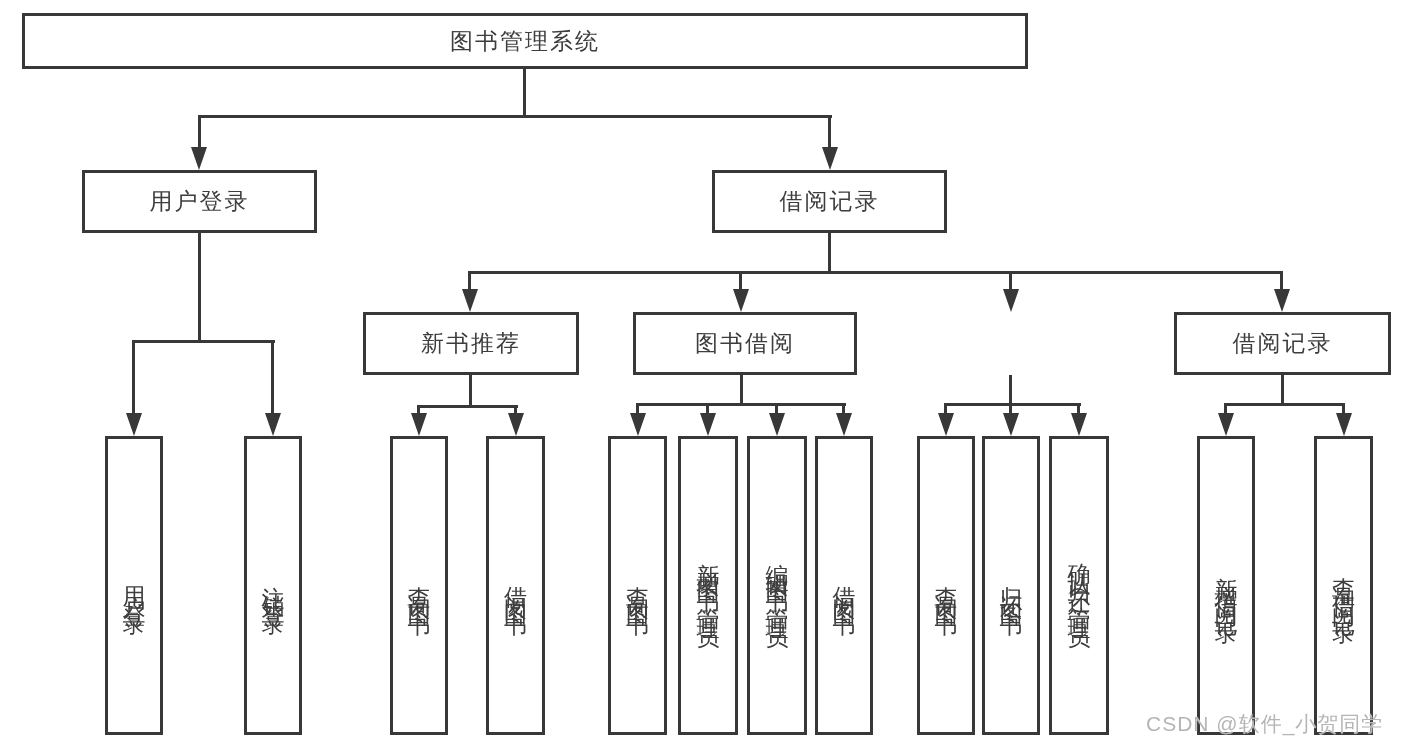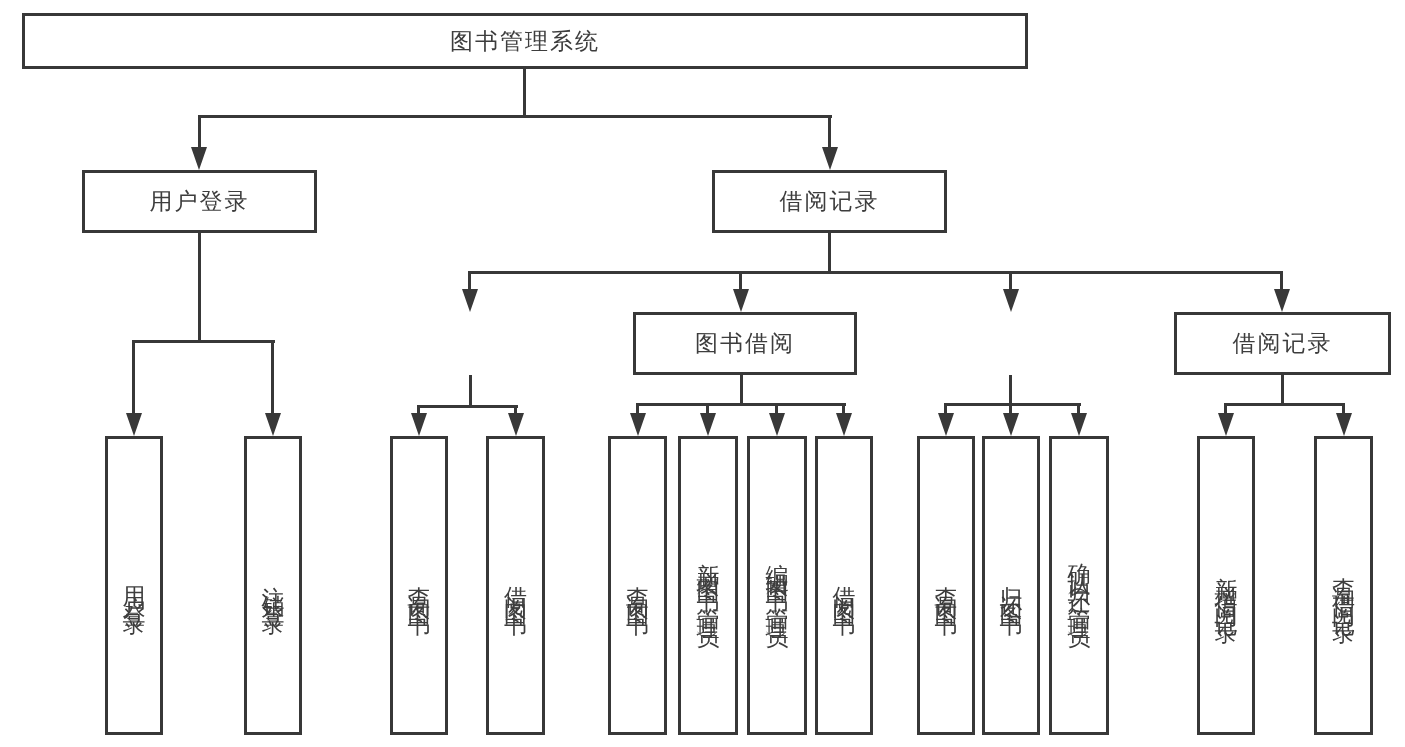--- a/index.html
+++ b/index.html
@@ -84,20 +84,23 @@
     <span>图书管理系统</span>
   </div>
 
   <div class="node" id="b-login">
     <span>用户登录</span>
   </div>
   <div class="node" id="b-mgmt">
     <span>借阅记录</span>
   </div>
 
+  <div class="node" id="b-rec">
+    <span>新书推荐</span>
+  </div>
   <div class="node" id="b-borrow">
     <span>图书借阅</span>
   </div>
   <div class="node" id="b-hist">
     <span>借阅记录</span>
   </div>
 
   <div class="node leaf" id="f1">
     <span>用户登录</span>
   </div>
@@ -186,13 +189,14 @@
   <div class="ah" id="a11"></div>
   <div class="ah" id="a12"></div>
   <div class="ah" id="a13"></div>
   <div class="ah" id="a14"></div>
   <div class="ah" id="a15"></div>
   <div class="ah" id="a16"></div>
   <div class="ah" id="a17"></div>
   <div class="ah" id="a18"></div>
   <div class="ah" id="a19"></div>
 
+  <div class="wm">CSDN @软件_小贺同学</div>
 </div>
 
 </body></html>

